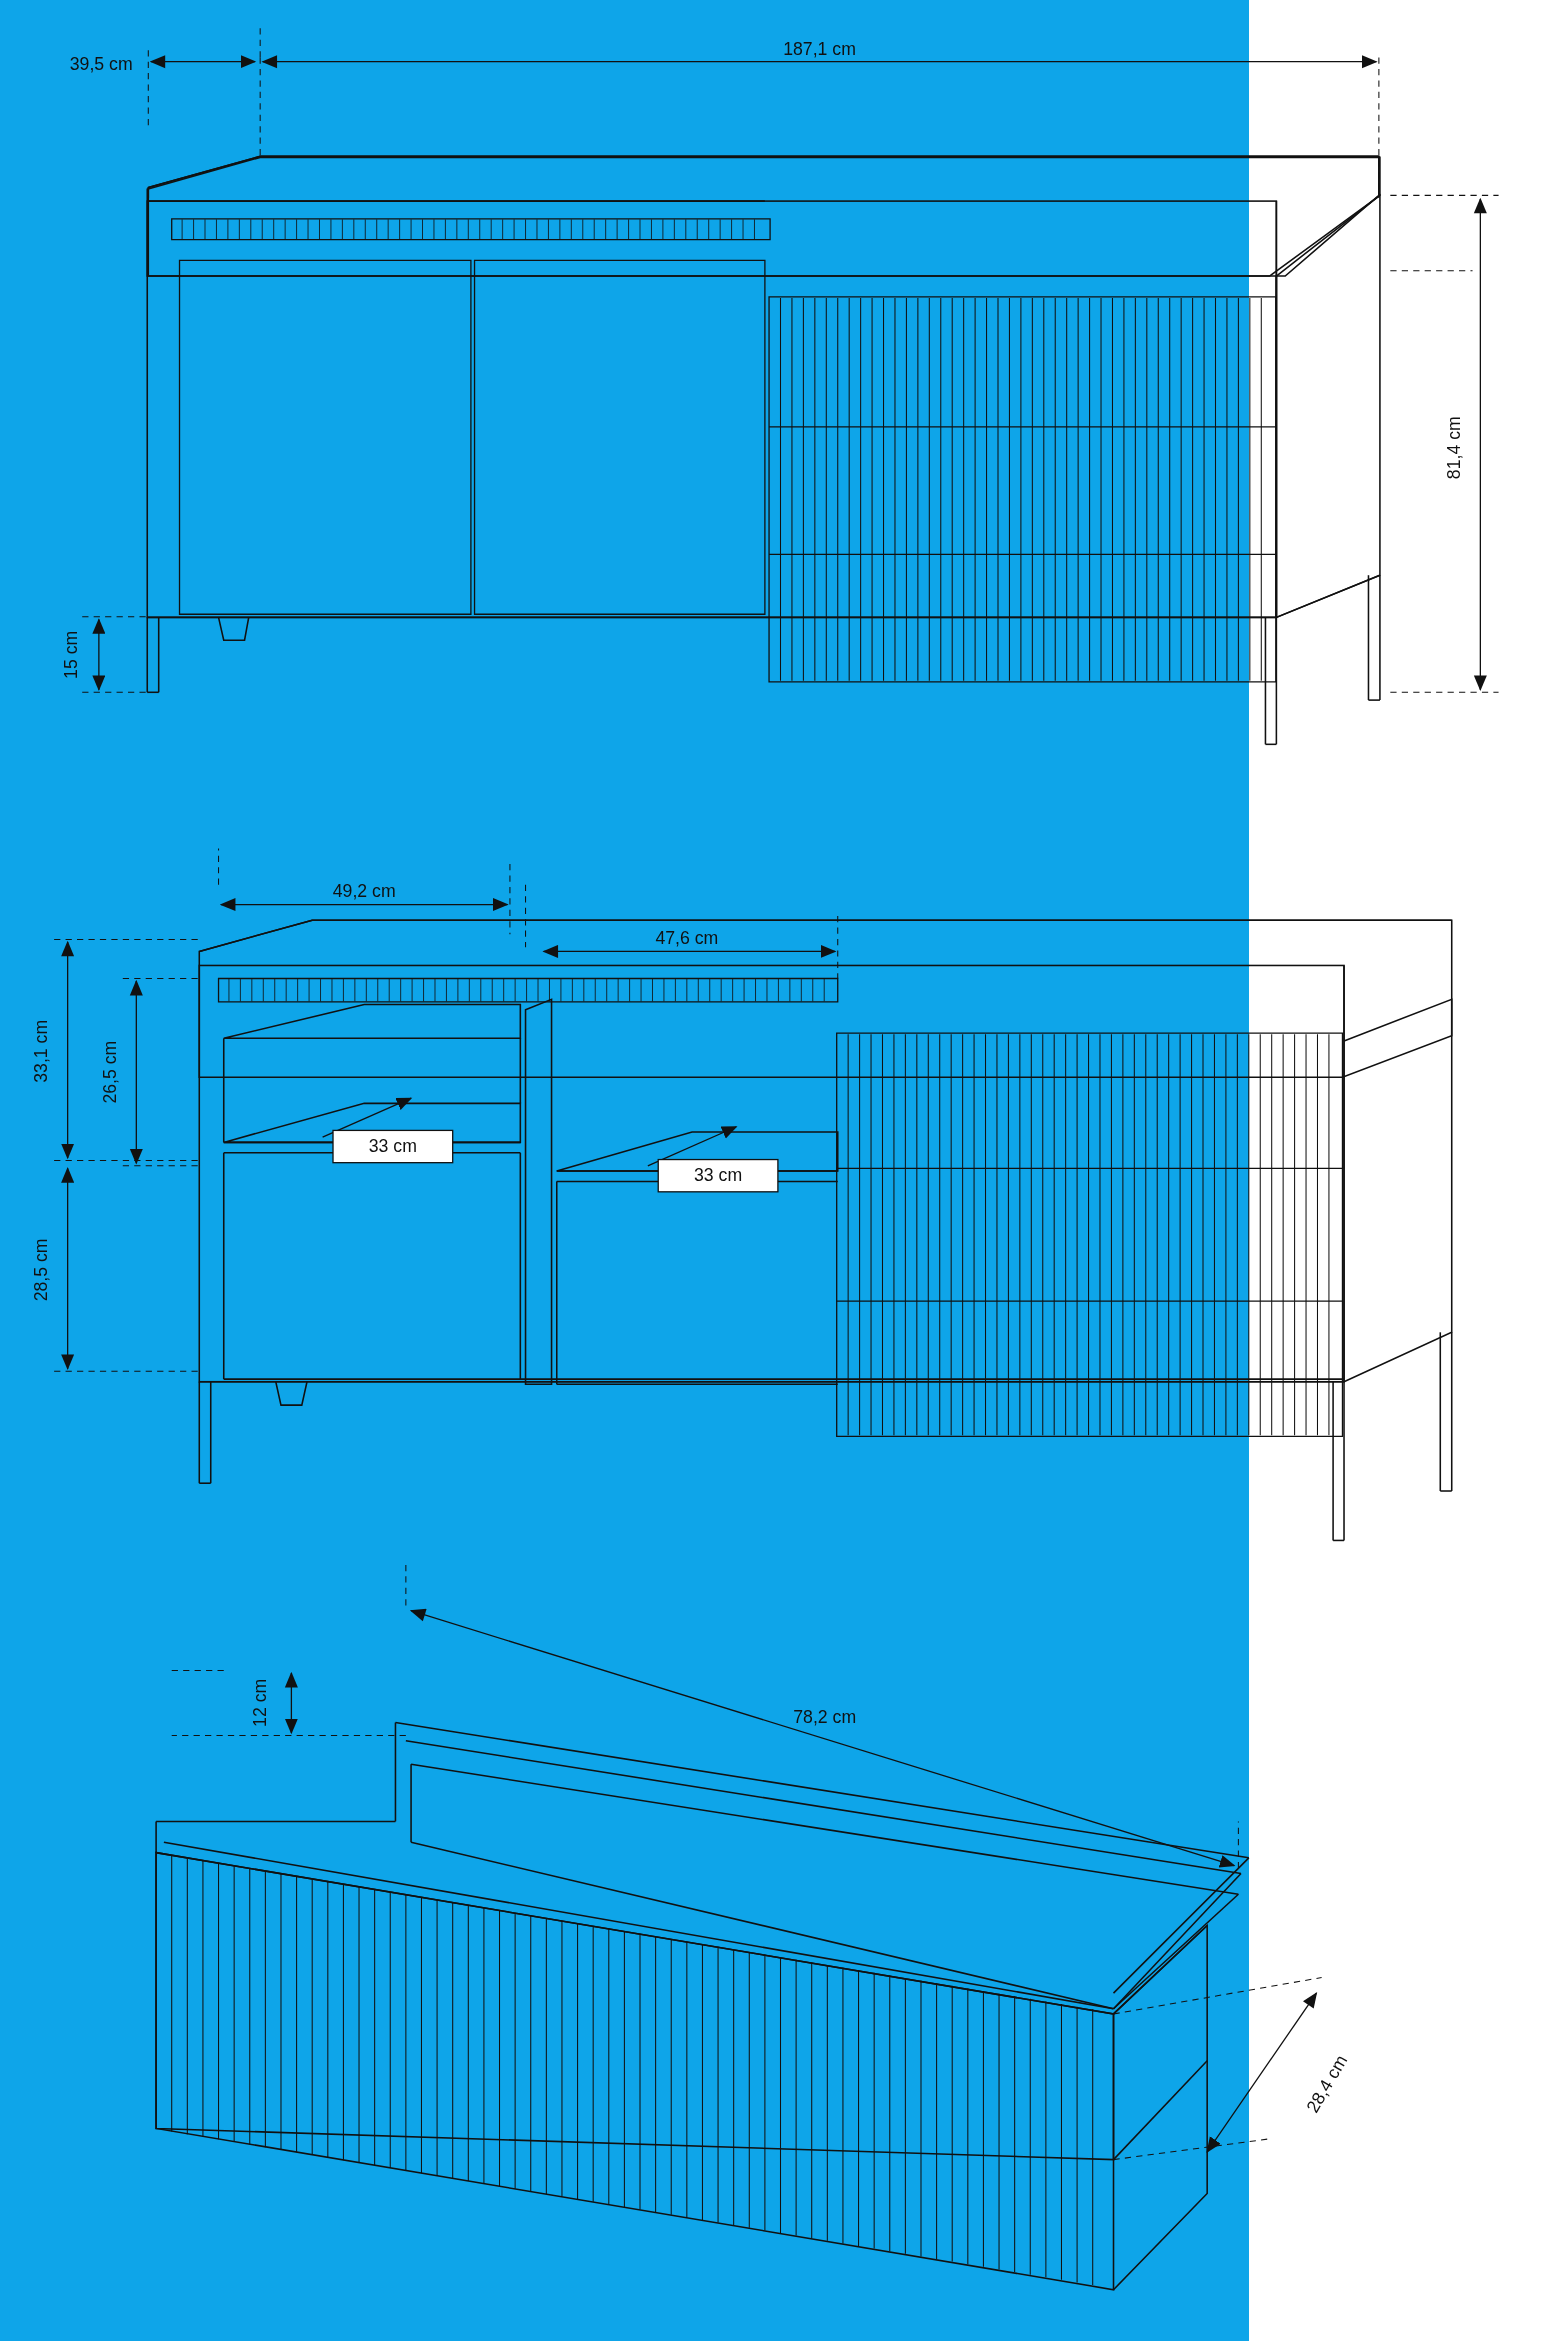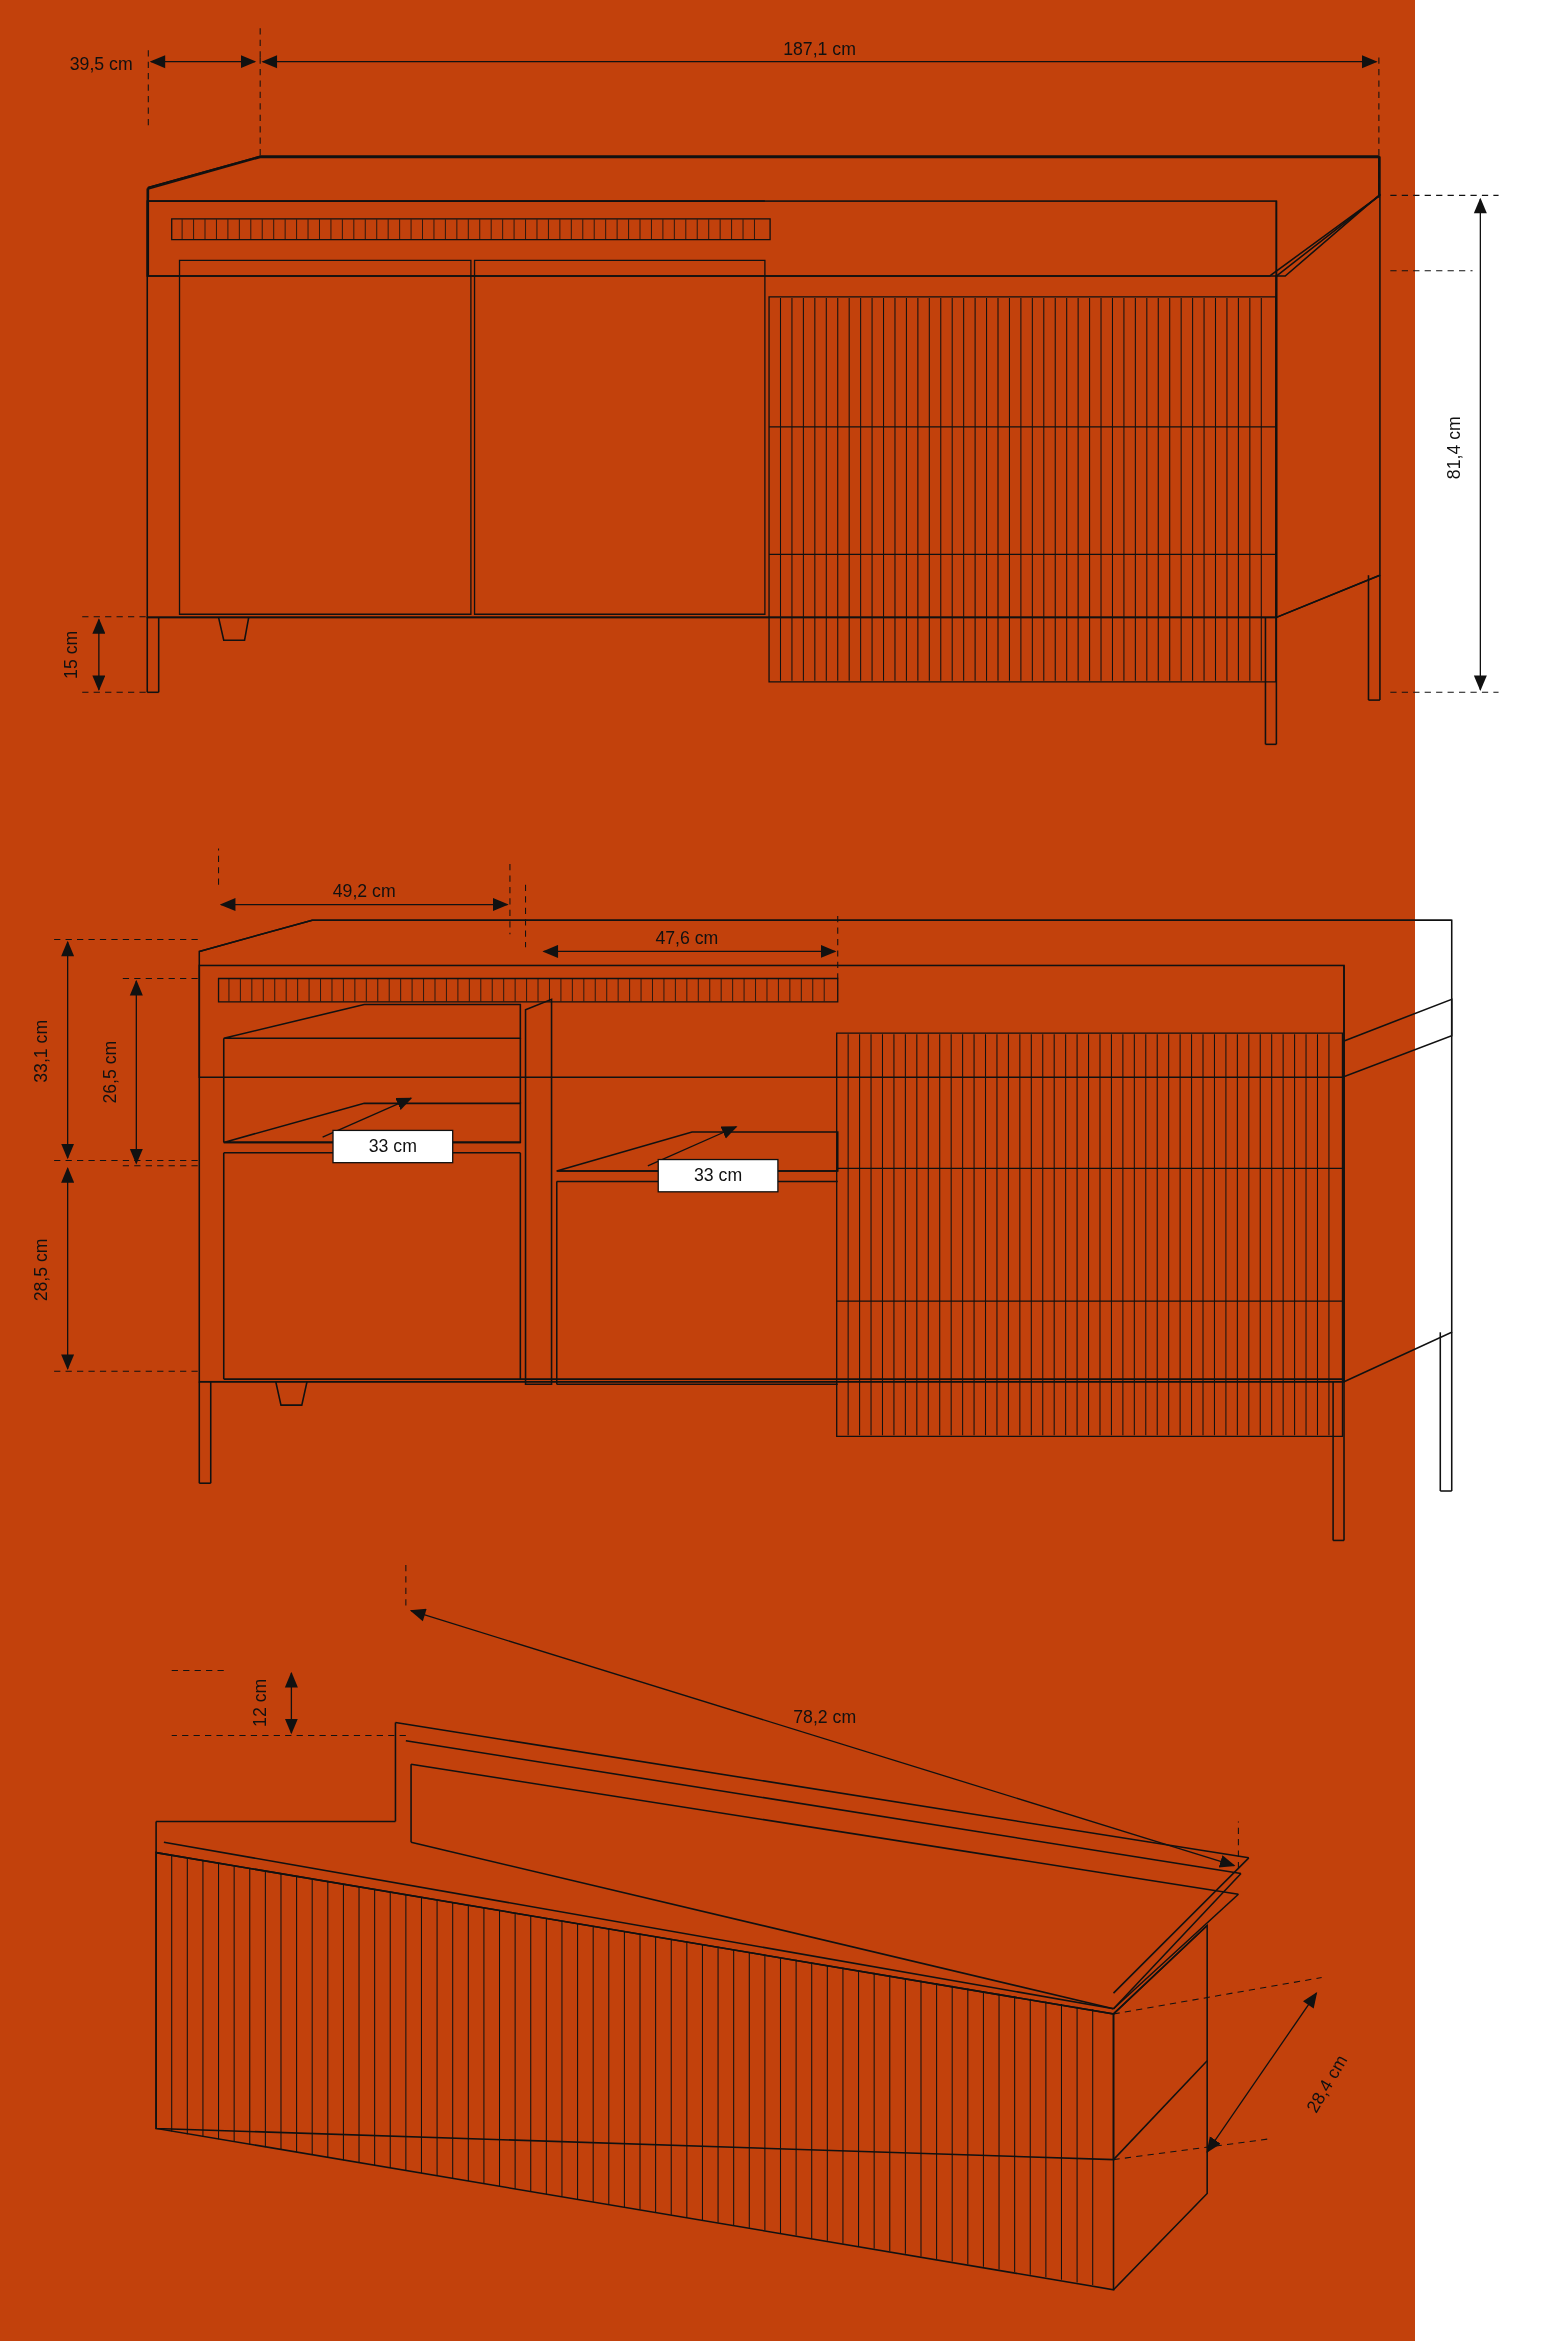--- a/index.html
+++ b/index.html
@@ -9,23 +9,23 @@
   }
   body {
     width: 1561px;
     height: 2342px;
     font-family: "Liberation Sans", sans-serif;
     color: #1a1a1a;
     overflow: hidden;
   }
   #sheet {
     position: relative;
-    width: 1415px;
+    width: 1249px;
     height: 2342px;
-    background: #c2410c;
+    background: #0ea5e9;
   }
   svg.diagram {
     position: absolute;
     top: 0;
     left: 0;
     width: 1561px;
     height: 2342px;
   }
   .dim-text {
     font-family: "Liberation Sans", sans-serif;

